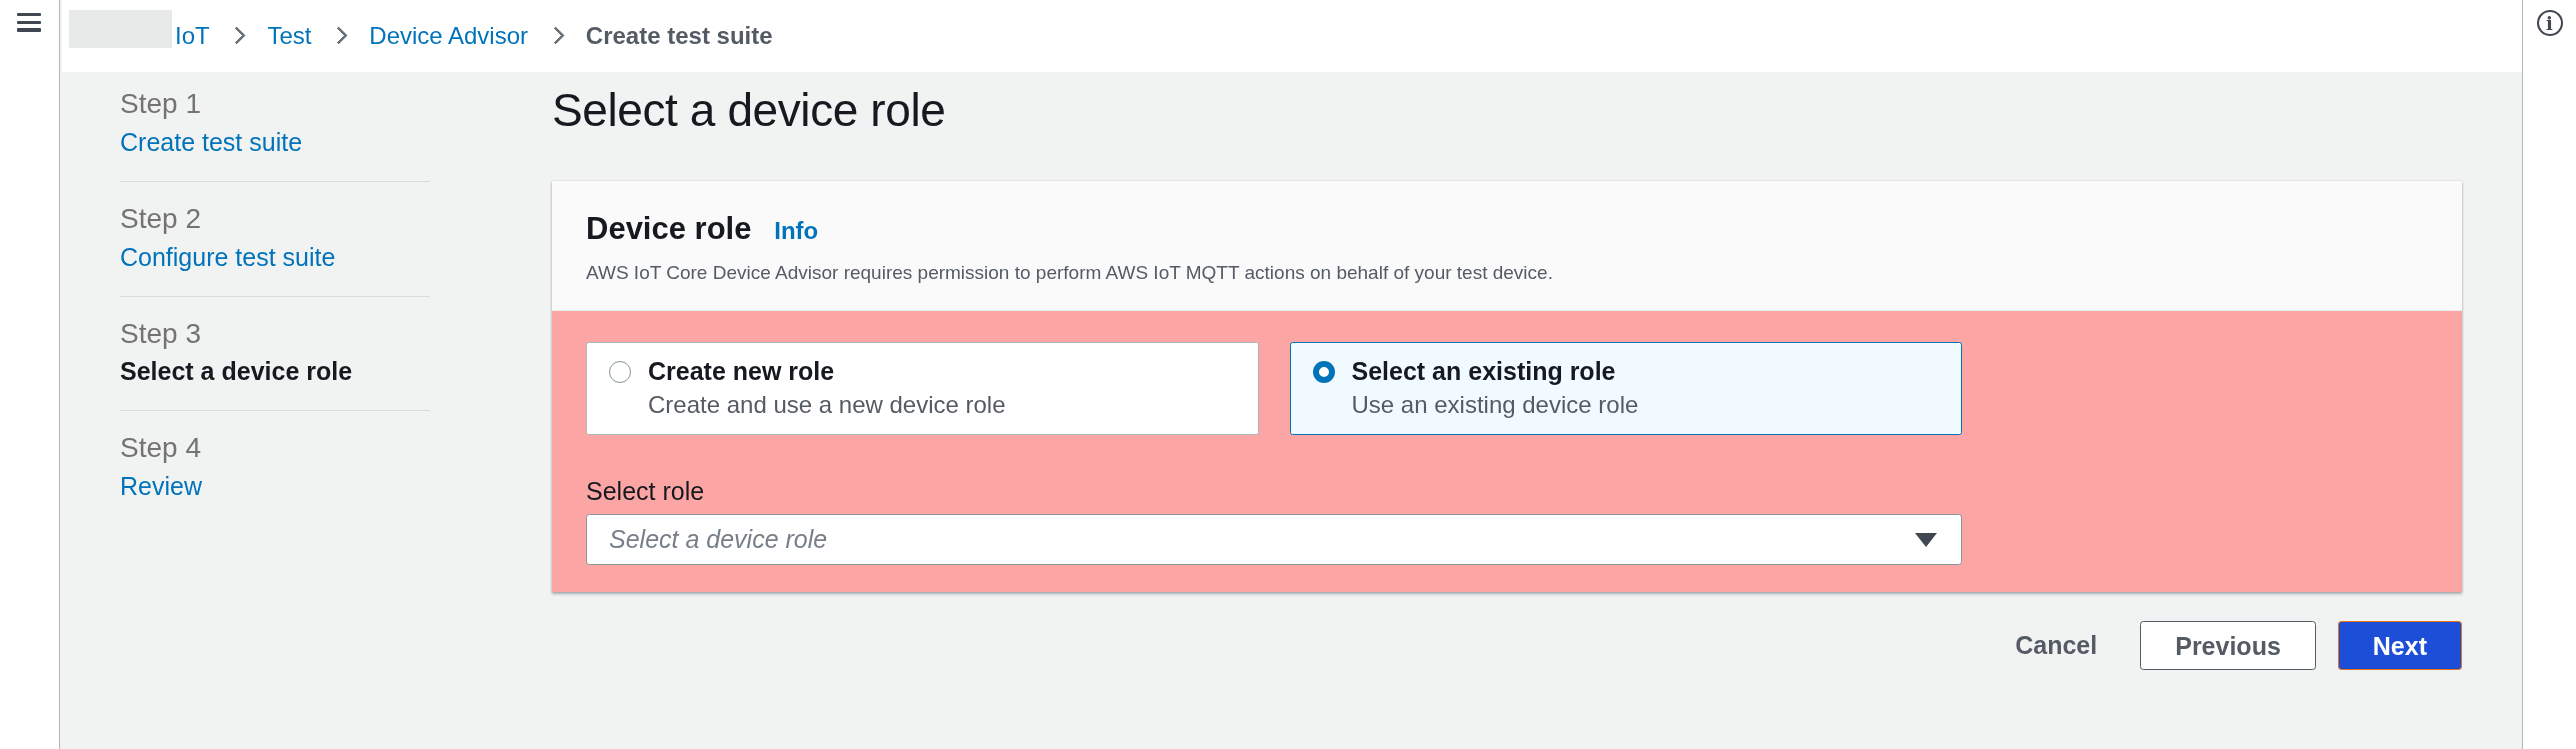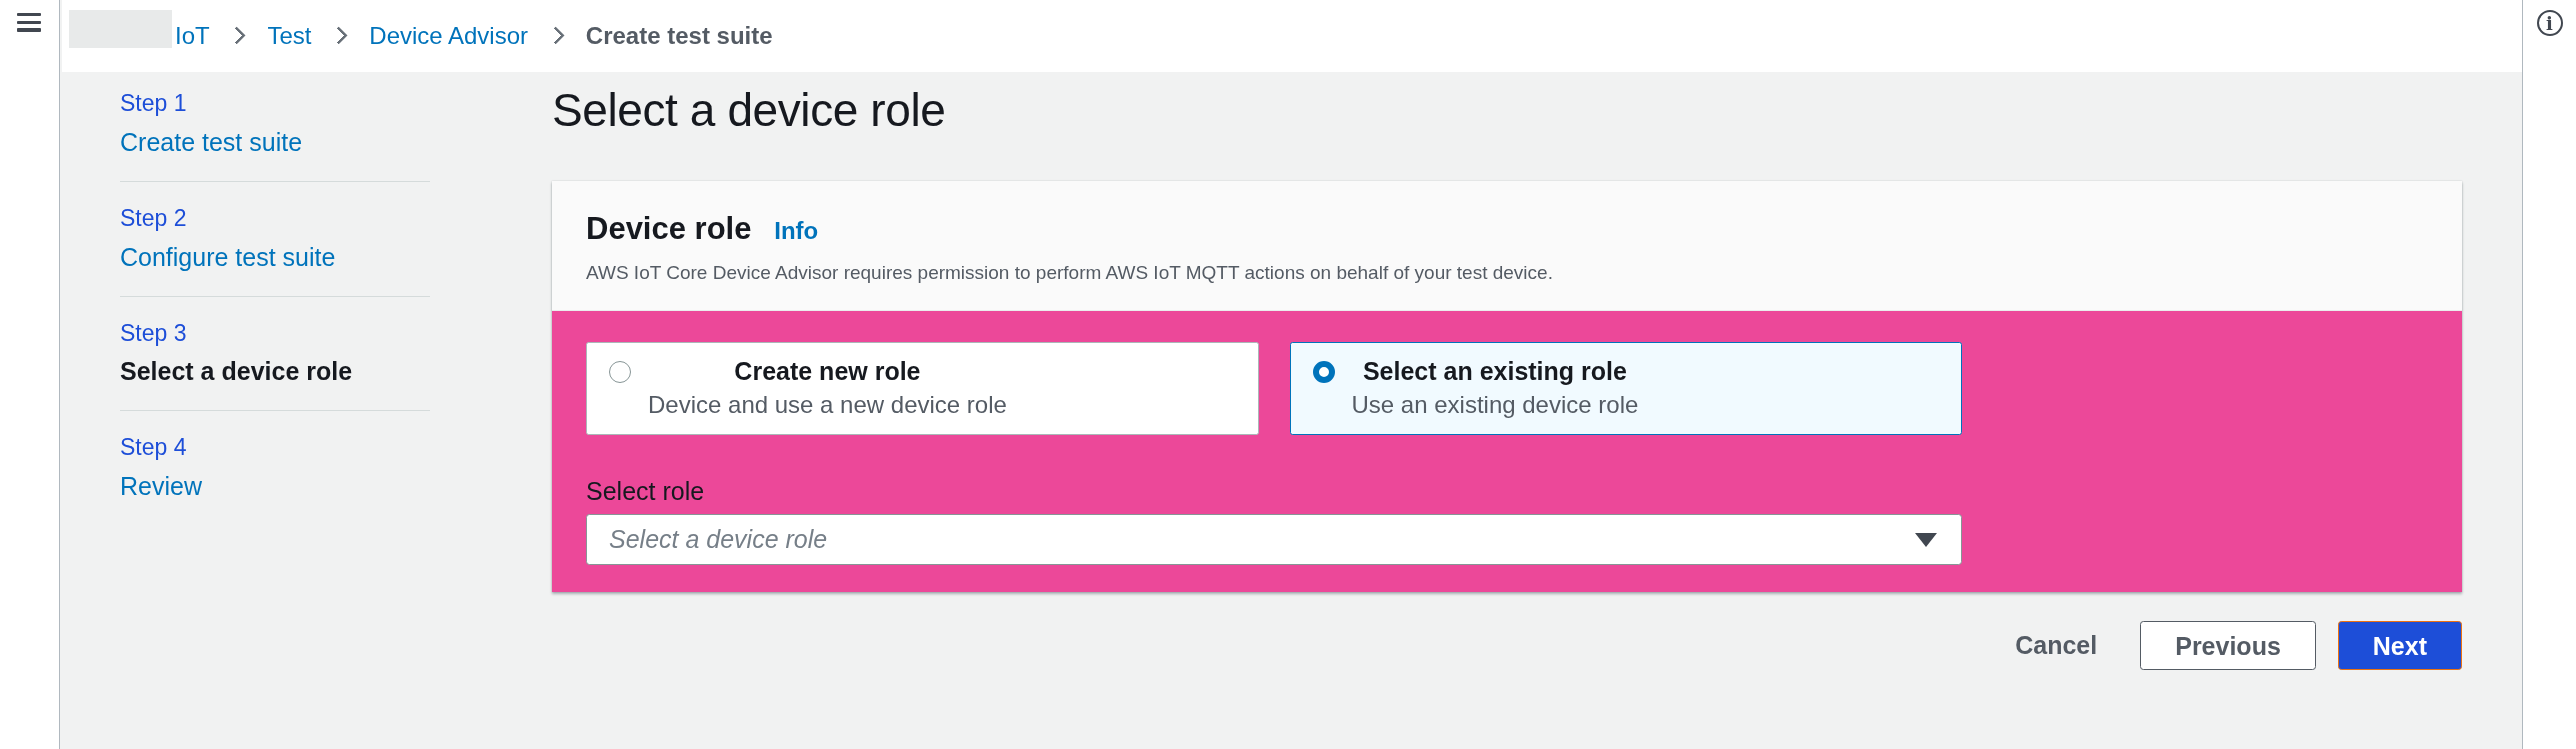--- a/index.html
+++ b/index.html
@@ -24,35 +24,35 @@
   
   .right-rail{position:absolute;right:0;top:0;width:54px;height:749px;background:#fff;border-left:1.7px solid #b0b8bf;box-sizing:border-box;}
   .info-circle{
     position:absolute;left:50%;transform:translateX(-50%);top:10.3px;
     width:22px;height:22px;border:2.6px solid #414750;border-radius:50%;
     display:flex;align-items:center;justify-content:center;
     font-family:"DejaVu Serif",serif;font-weight:bold;font-size:18px;color:#414750;cursor:pointer;
   }
   
   .steps{position:absolute;left:120px;top:89px;width:310px;}
-  .step-label{font-size:23px;color:#1d4ed8;line-height:29px;}
+  .step-label{font-size:28px;color:#737373;line-height:29px;}
   .step-title{font-size:25px;color:#0073bb;line-height:34px;margin-top:6.8px;cursor:pointer;}
   .step-title.current{color:#16191f;font-weight:700;cursor:default;}
   .steps hr{border:none;border-top:1.7px solid #d5dbdb;margin:22px 0;}
   
   .main{position:absolute;left:552px;top:82px;width:1910px;}
   .main h1{font-size:46px;font-weight:400;color:#16191f;margin:0;line-height:56px;letter-spacing:-0.4px;}
-  .card{margin-top:43px;background:#ec4899;box-shadow:0 1.7px 2.6px rgba(0,28,36,0.3),0 0 1.7px rgba(0,28,36,0.15);}
+  .card{margin-top:43px;background:#fca5a5;box-shadow:0 1.7px 2.6px rgba(0,28,36,0.3),0 0 1.7px rgba(0,28,36,0.15);}
   .card-header{background:#fafafa;border-bottom:1.7px solid #eaeded;padding:29px 34px 22px;}
   .card-header h2{display:inline;font-size:31px;font-weight:700;color:#16191f;margin:0;line-height:38px;}
   .info-link{font-size:24px;font-weight:700;color:#0073bb;text-decoration:none;margin-left:19px;cursor:pointer;}
   .card-desc{margin:8.6px 0 0;font-size:19px;color:#545b64;line-height:31px;}
   .card-body{padding:31px 34px 27px;}
   
-  .tiles{display:flex;gap:31px;width:1376px;text-align:center;}
+  .tiles{display:flex;gap:31px;width:1376px;}
   .tile{flex:1;border:1.7px solid #aab7b8;border-radius:2.6px;background:#fff;padding:13.7px 22px;display:flex;align-items:flex-start;cursor:pointer;box-sizing:border-box;}
   .tile.selected{border-color:#0073bb;background:#f1faff;}
   .radio{width:22px;height:22px;border:1.7px solid #879596;border-radius:50%;background:#fff;margin-top:5.1px;flex:none;box-sizing:border-box;}
   .radio.checked{border:6.8px solid #0073bb;}
   .tile-text{margin-left:17px;}
   .tile-label{font-size:25px;font-weight:700;color:#16191f;line-height:31px;}
   .tile-desc{font-size:24px;color:#545b64;line-height:31px;margin-top:1.7px;}
   
   .field{margin-top:42px;}
   .field-label{font-size:25px;color:#16191f;line-height:29px;}
@@ -127,21 +127,21 @@
         <a class="info-link">Info</a>
         <p class="card-desc">AWS IoT Core Device Advisor requires permission to perform AWS IoT MQTT actions on behalf of your test device.</p>
       </div>
       <div class="card-body">
 
         <div class="tiles">
           <div class="tile">
             <span class="radio"></span>
             <div class="tile-text">
               <div class="tile-label">Create new role</div>
-              <div class="tile-desc">Device and use a new device role</div>
+              <div class="tile-desc">Create and use a new device role</div>
             </div>
           </div>
           <div class="tile selected">
             <span class="radio checked"></span>
             <div class="tile-text">
               <div class="tile-label">Select an existing role</div>
               <div class="tile-desc">Use an existing device role</div>
             </div>
           </div>
         </div>

